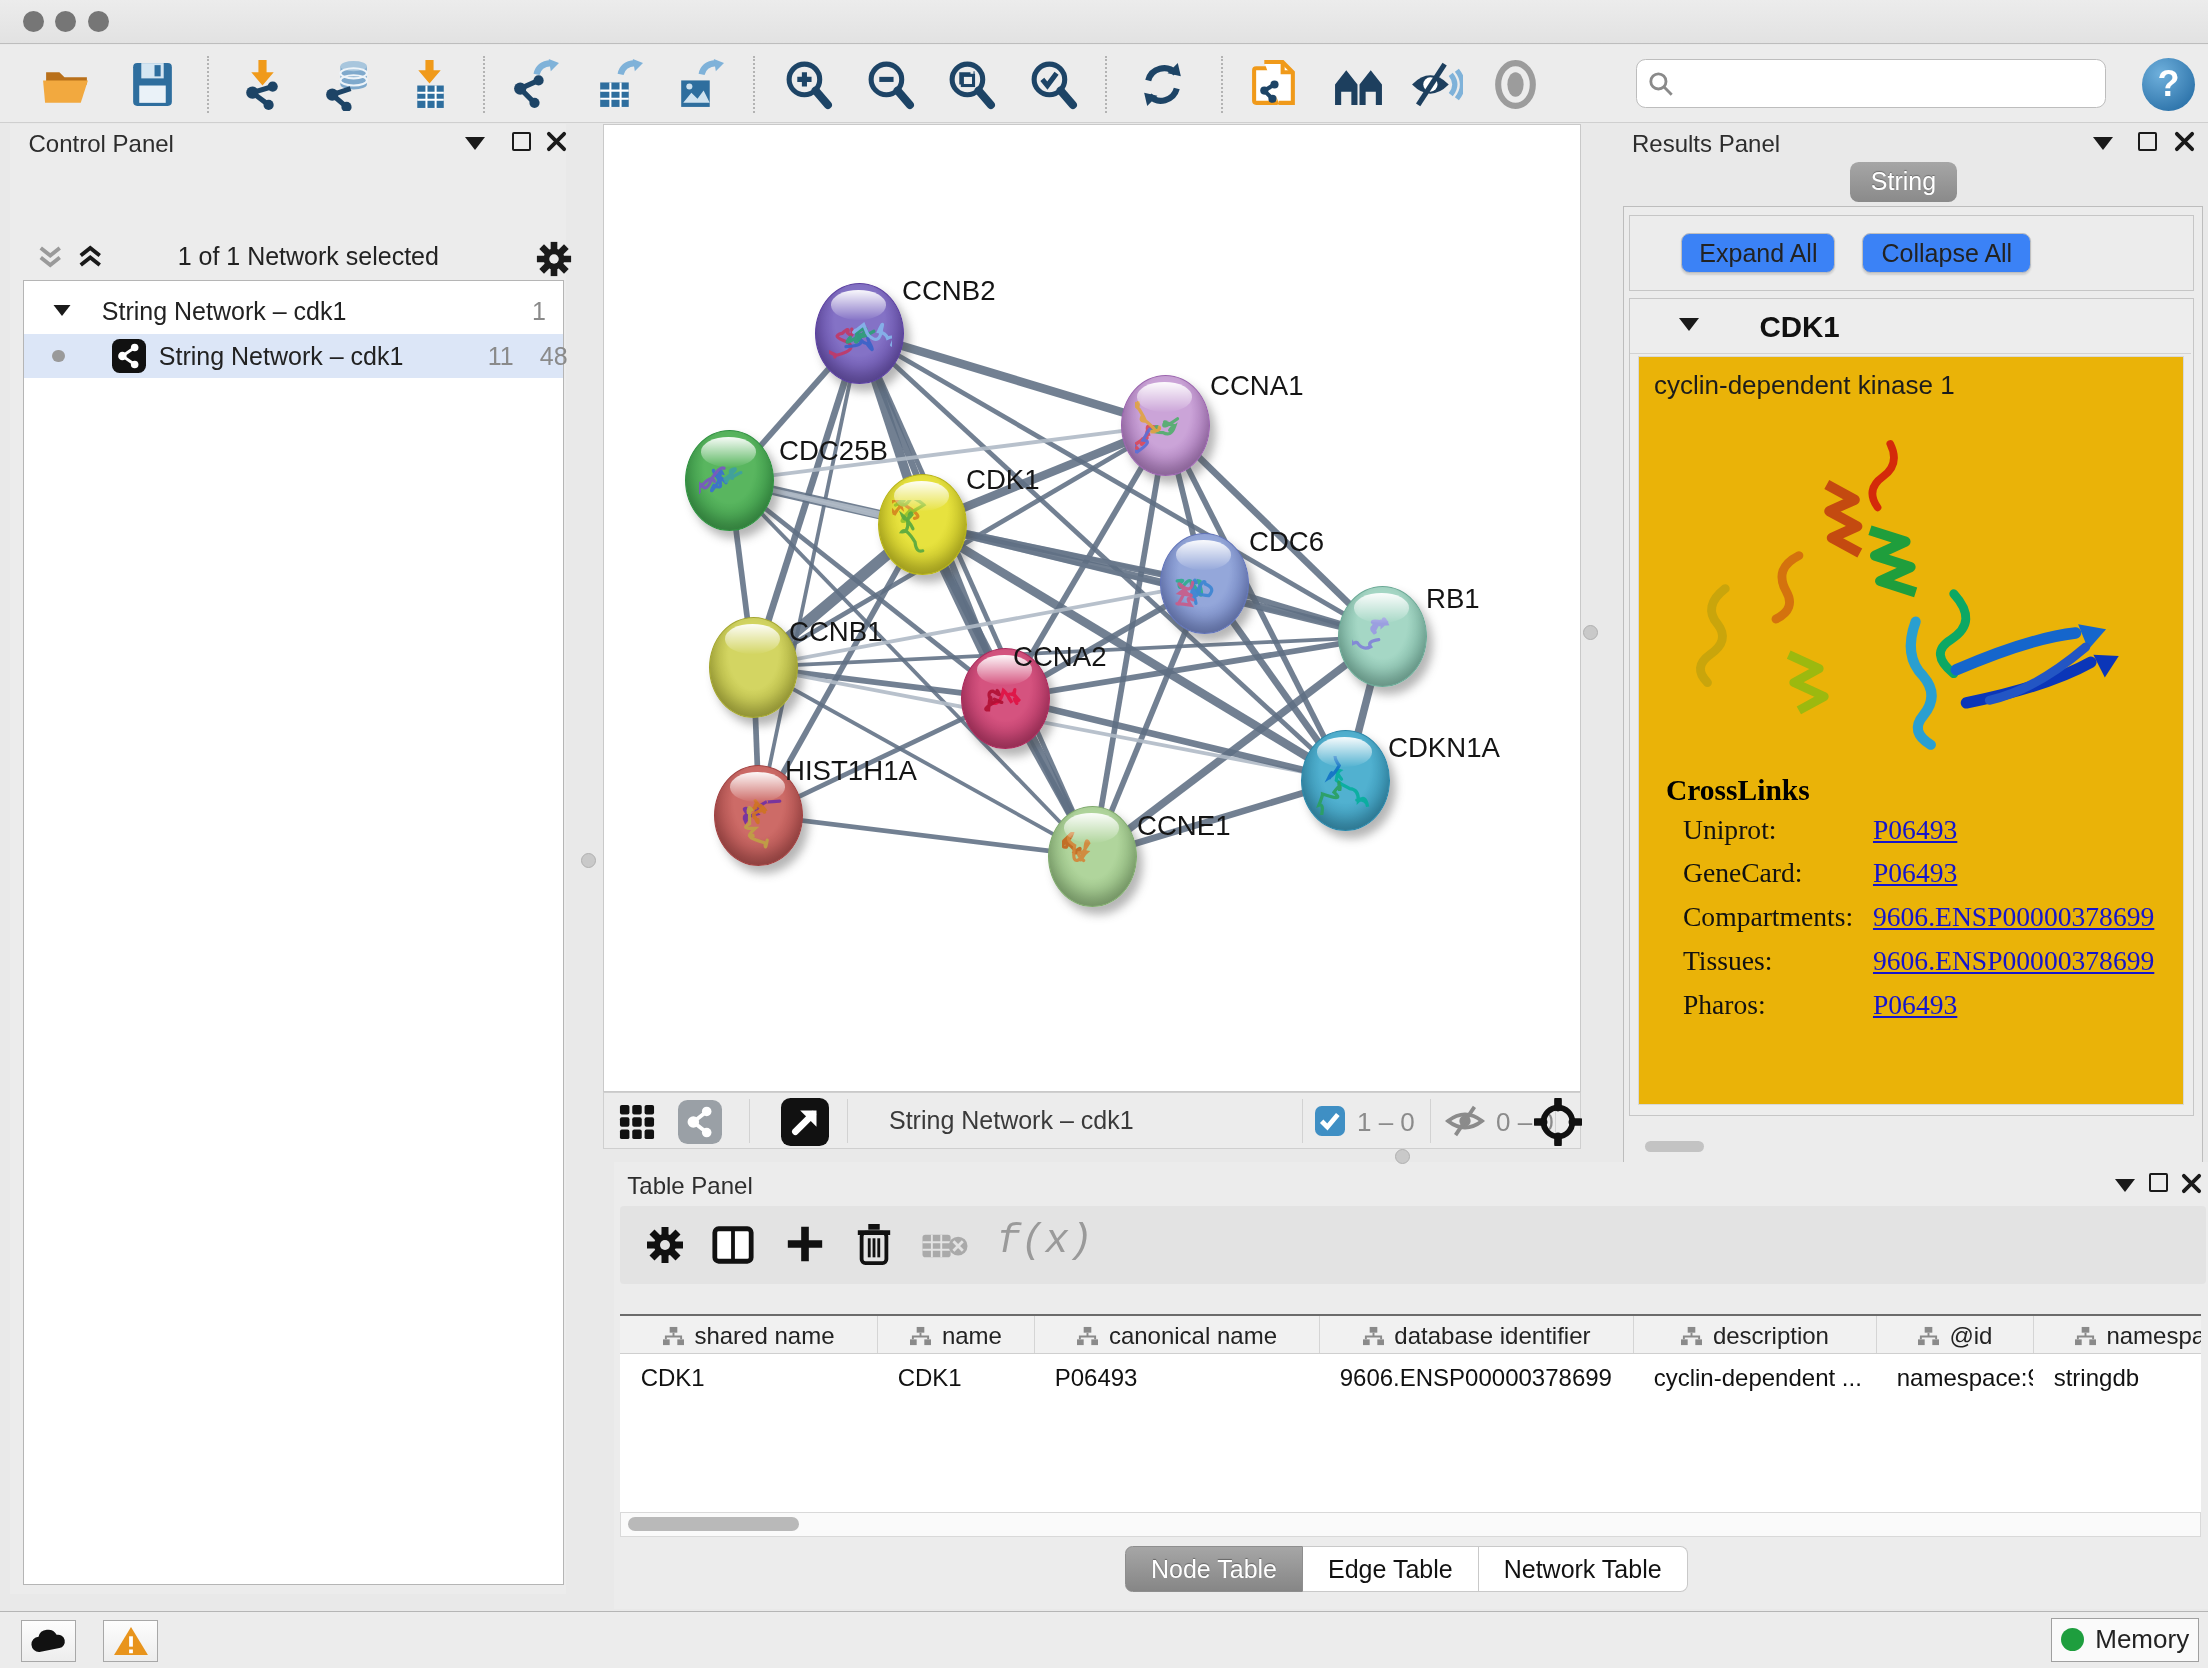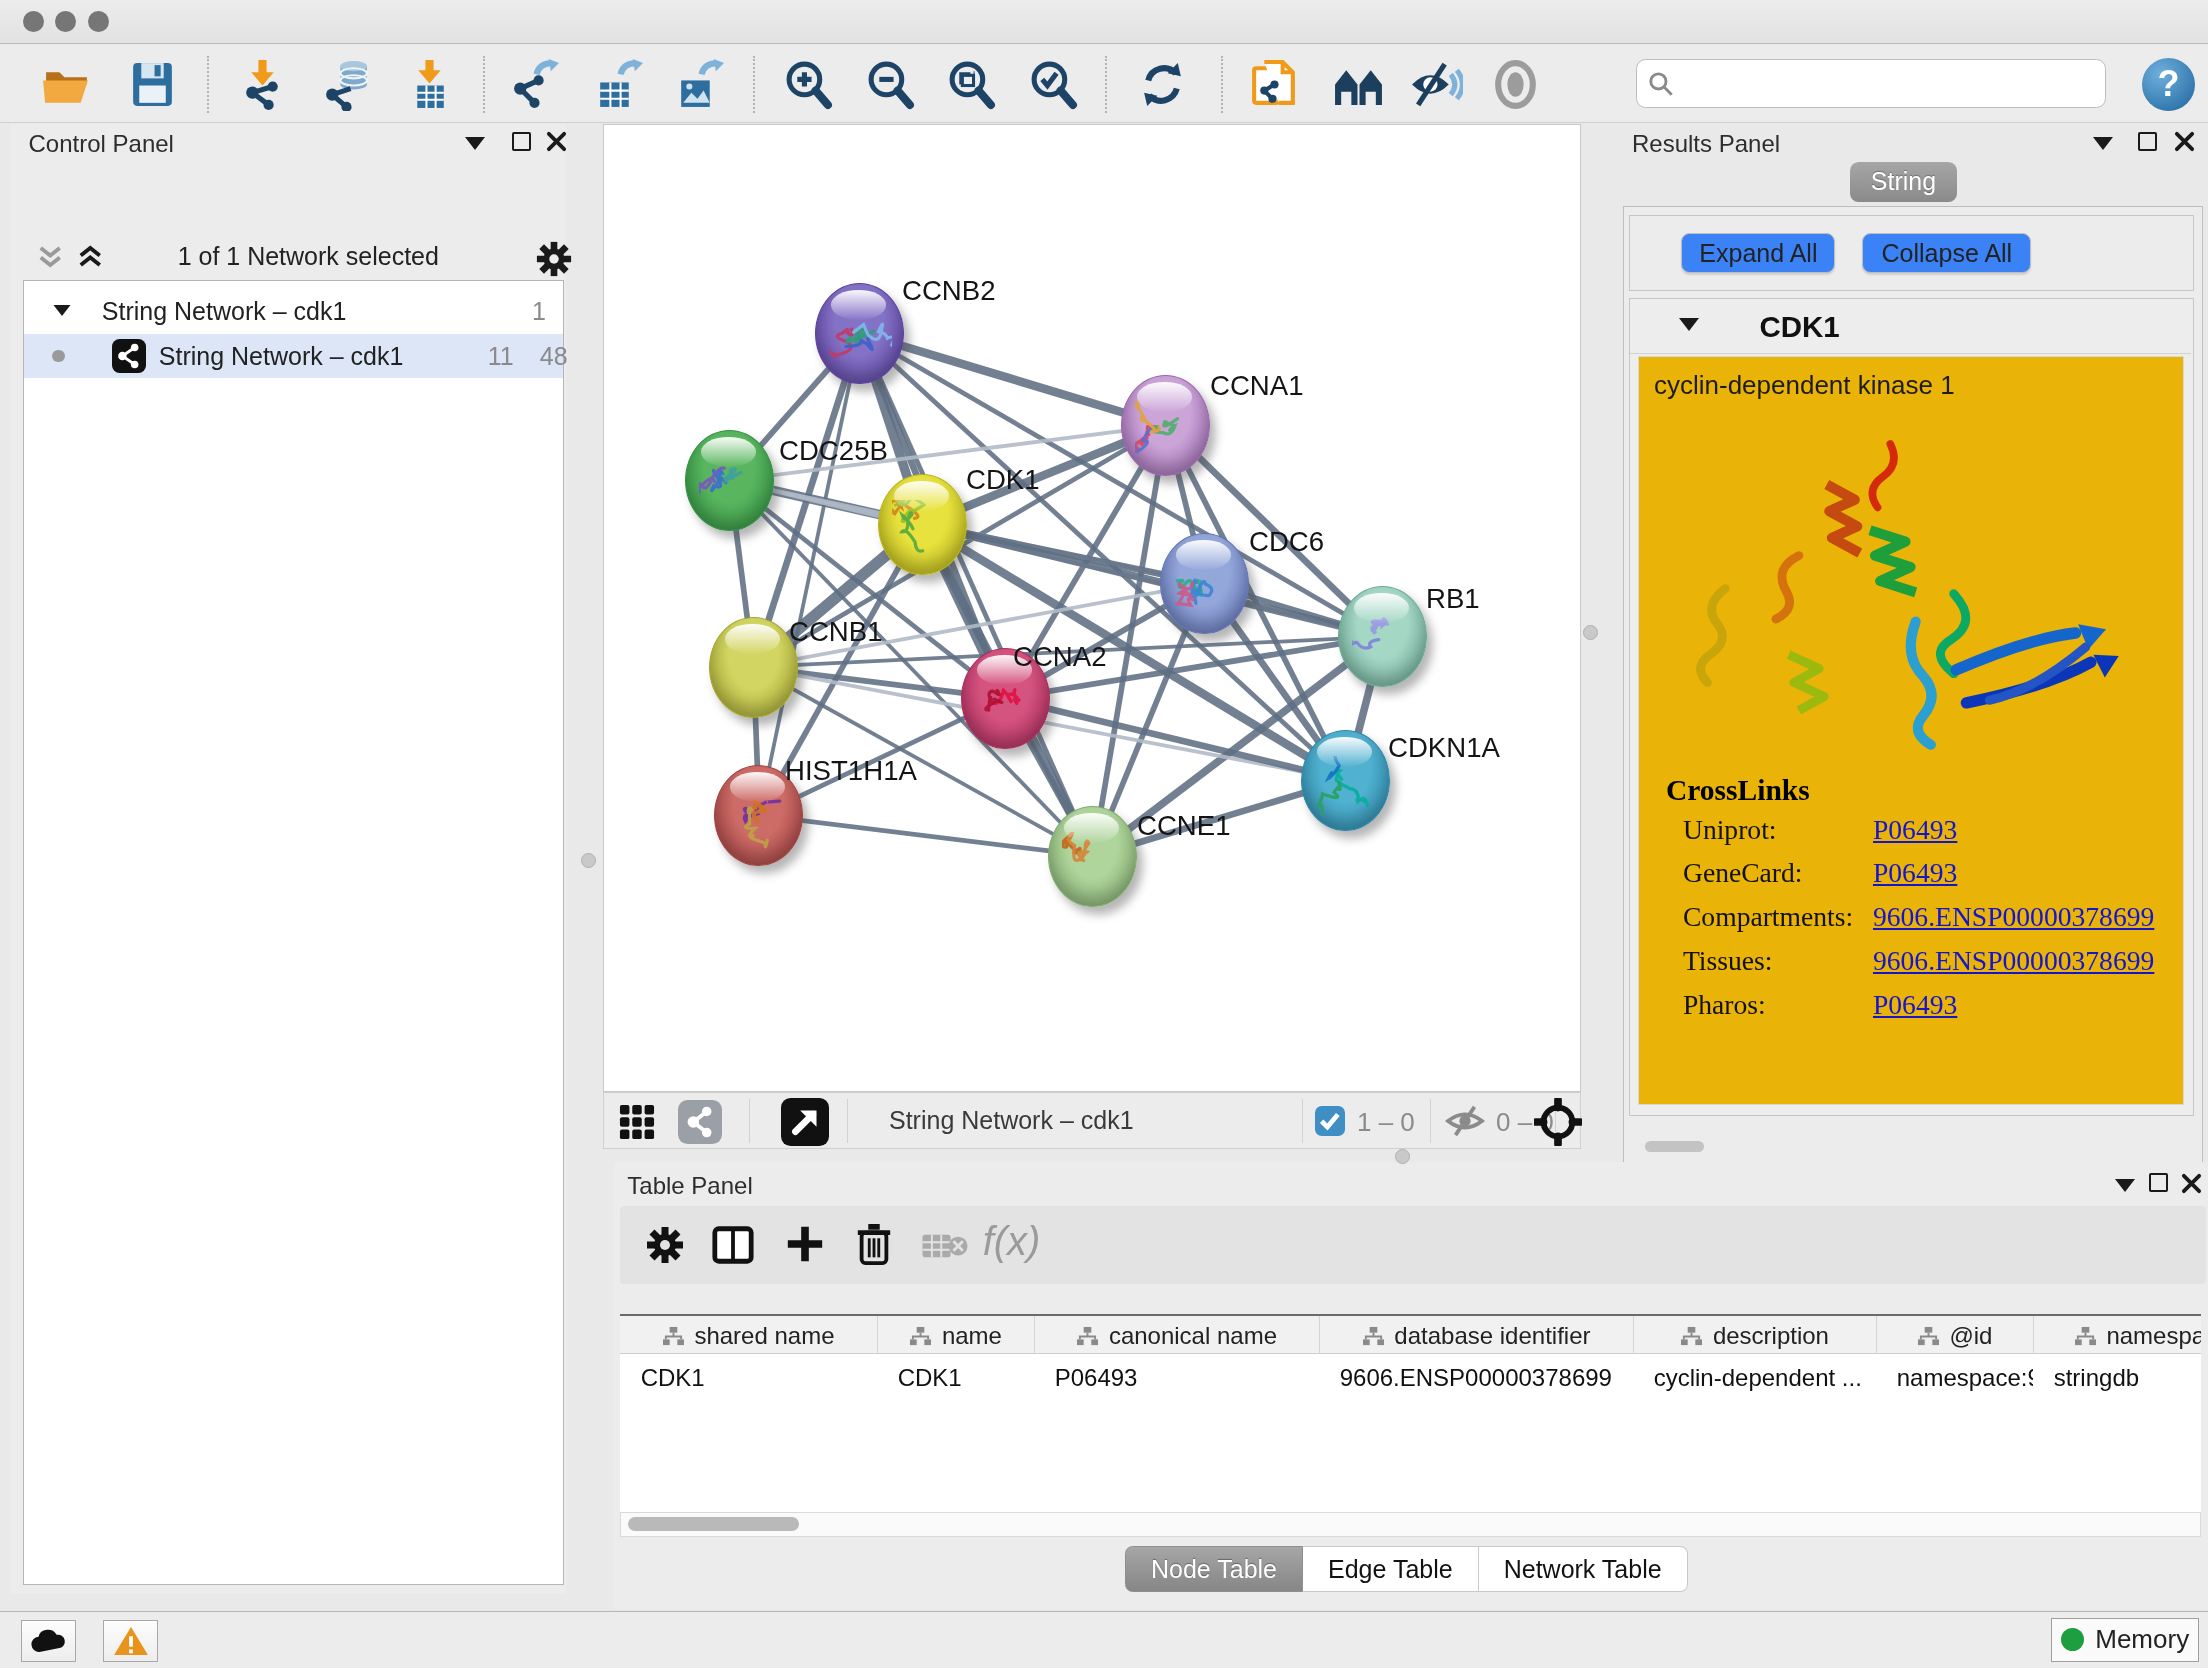--- a/index.html
+++ b/index.html
@@ -552,21 +552,21 @@
           <line x1="21" y1="18" x2="21" y2="38"></line>
           <line x1="26" y1="18" x2="26" y2="38"></line>
         </g>
       </svg>
     <svg class="abs" style="left:301px; top:25px" width="48" height="30" viewBox="0 0 50 32">
       <rect x="1" y="4" width="30" height="24" rx="3" fill="#aaa"></rect>
       <path d="M1,12 h30 M1,20 h30 M11,4 v24 M21,4 v24" stroke="#e3e3e3" stroke-width="2"></path>
       <circle cx="39" cy="16" r="10" fill="#aaa"></circle>
         <path d="M34,11 l10,10 M44,11 l-10,10" stroke="#e3e3e3" stroke-width="3"></path>
       </svg>
-    <div class="abs" style="left:363px; top:13.3px; font-family:Liberation Sans, sans-serif; font-style:italic; font-size:40px; color:#9a9a9a">f(x)</div>
+    <div class="abs" style="left:377px; top:13.3px; font-family:Liberation Mono, monospace; font-style:italic; font-size:40px; color:#9a9a9a">f(x)</div>
   </div>
   <div id="node-table" class="abs">
     <div id="tbl-headrow" class="abs">
         <div class="th" style="width: 257px;">
           <svg width="23" height="21" viewBox="0 0 24 22">
             <rect x="8" y="1" width="8" height="6" fill="#8a8a8a"></rect>
             <rect x="1" y="14" width="7" height="6" fill="#8a8a8a"></rect>
             <rect x="16" y="14" width="7" height="6" fill="#8a8a8a"></rect>
             <path d="M12,7 v4 M4,14 v-3 h16 v3" stroke="#8a8a8a" stroke-width="2" fill="none"></path>
           </svg>

